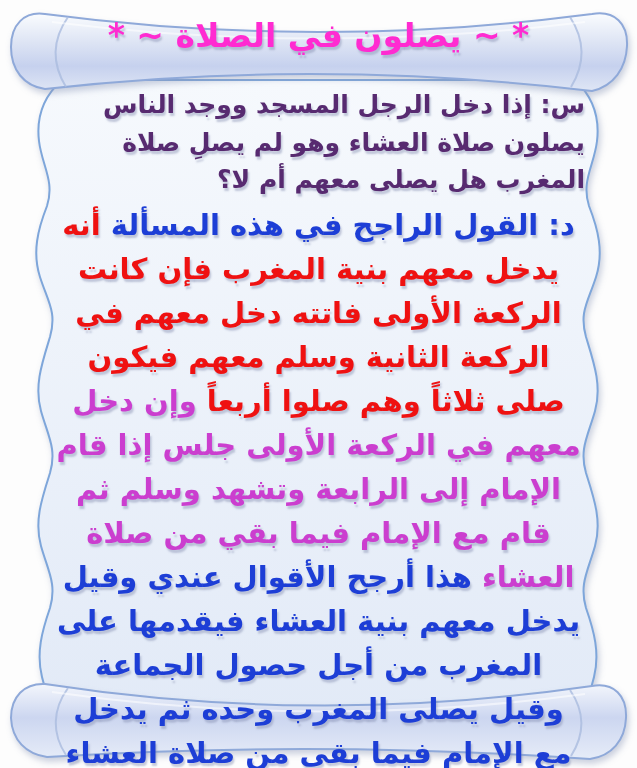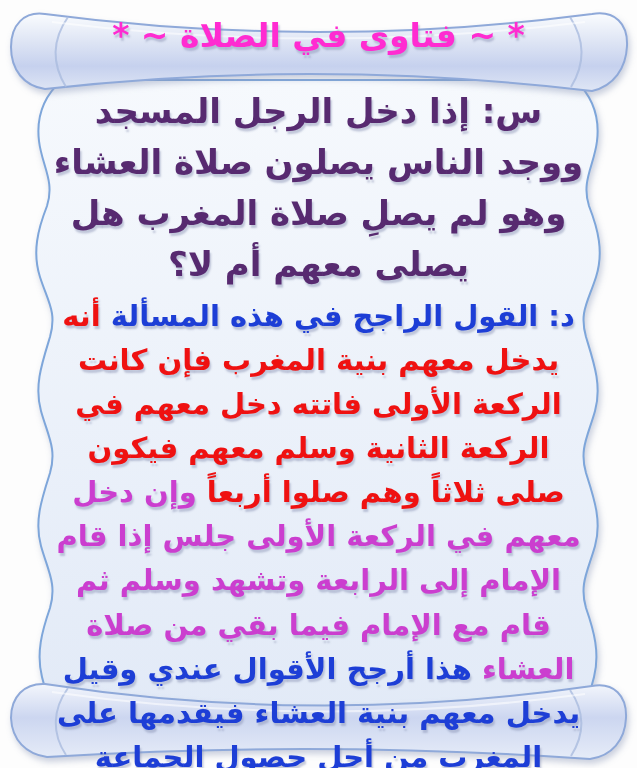--- a/index.html
+++ b/index.html
@@ -24,24 +24,23 @@
     letter-spacing:1px;
     color:var(--header-text,#ff2bd1);
   }
   .content{
     position:absolute;
     top:86px;left:52px;right:52px;
     direction:rtl;
   }
   .question{
     margin:0 0 4px 0;
-    font-size:34px;
+    font-size:25px;
     line-height:1.5;
     font-weight:bold;
-    text-align:center;
     color:var(--question-text,#572a70);
     text-shadow:1.5px 2.5px 2px rgba(130,140,175,.45);
   }
   .answer{
     margin:4px;
     font-size:29px;
     line-height:1.52;
     font-weight:bold;
     text-align:center;
     text-shadow:1.5px 2.5px 2px rgba(130,140,175,.45);
@@ -120,21 +119,21 @@
                C 625 740 612 756 590 759
                Q 318 740 47 757
                C 26 754 12 740 11 718
                C 11 697 24 683 45 684 Z" fill="url(#bannerGrad2)" stroke="#8fa9d9" stroke-width="2"></path>
       <path d="M 68 688 C 52 710 52 734 66 755" fill="none" stroke="#aabcdf" stroke-width="2" opacity="0.8"></path>
       <path d="M 570 690 C 585 712 585 734 571 756" fill="none" stroke="#aabcdf" stroke-width="2" opacity="0.8"></path>
       <path d="M 52 692 Q 318 730 585 694" fill="none" stroke="#ffffff" stroke-width="2" opacity="0.55"></path>
     </g>
   </svg>
 
-  <div class="txt header">* ~ فتاوى في الصلاة ~ *</div>
+  <div class="txt header">* ~ يصلون في الصلاة ~ *</div>
 
   <div class="content">
     <p class="question">س: إذا دخل الرجل المسجد ووجد الناس يصلون صلاة العشاء وهو لم يصلِ صلاة المغرب هل يصلى معهم أم لا؟</p>
     <p class="answer"><span style="color: rgb(29, 62, 214);">د: القول الراجح في هذه المسألة </span><span style="color: rgb(239, 17, 17);">أنه يدخل معهم بنية المغرب فإن كانت الركعة الأولى فاتته دخل معهم في الركعة الثانية وسلم معهم فيكون صلى ثلاثاً وهم صلوا أربعاً </span><span style="color: rgb(203, 62, 207);">وإن دخل معهم في الركعة الأولى جلس إذا قام الإمام إلى الرابعة وتشهد وسلم ثم قام مع الإمام فيما بقي من صلاة العشاء </span><span style="color: rgb(29, 62, 214);">هذا أرجح الأقوال عندي وقيل يدخل معهم بنية العشاء فيقدمها على المغرب من أجل حصول الجماعة وقيل يصلى المغرب وحده ثم يدخل مع الإمام فيما بقي من صلاة العشاء فهذه ثلاثة أقوال أرجحها عندي القول الأول.</span></p>
   </div>
 
 
 </div>
 
 </body></html>

